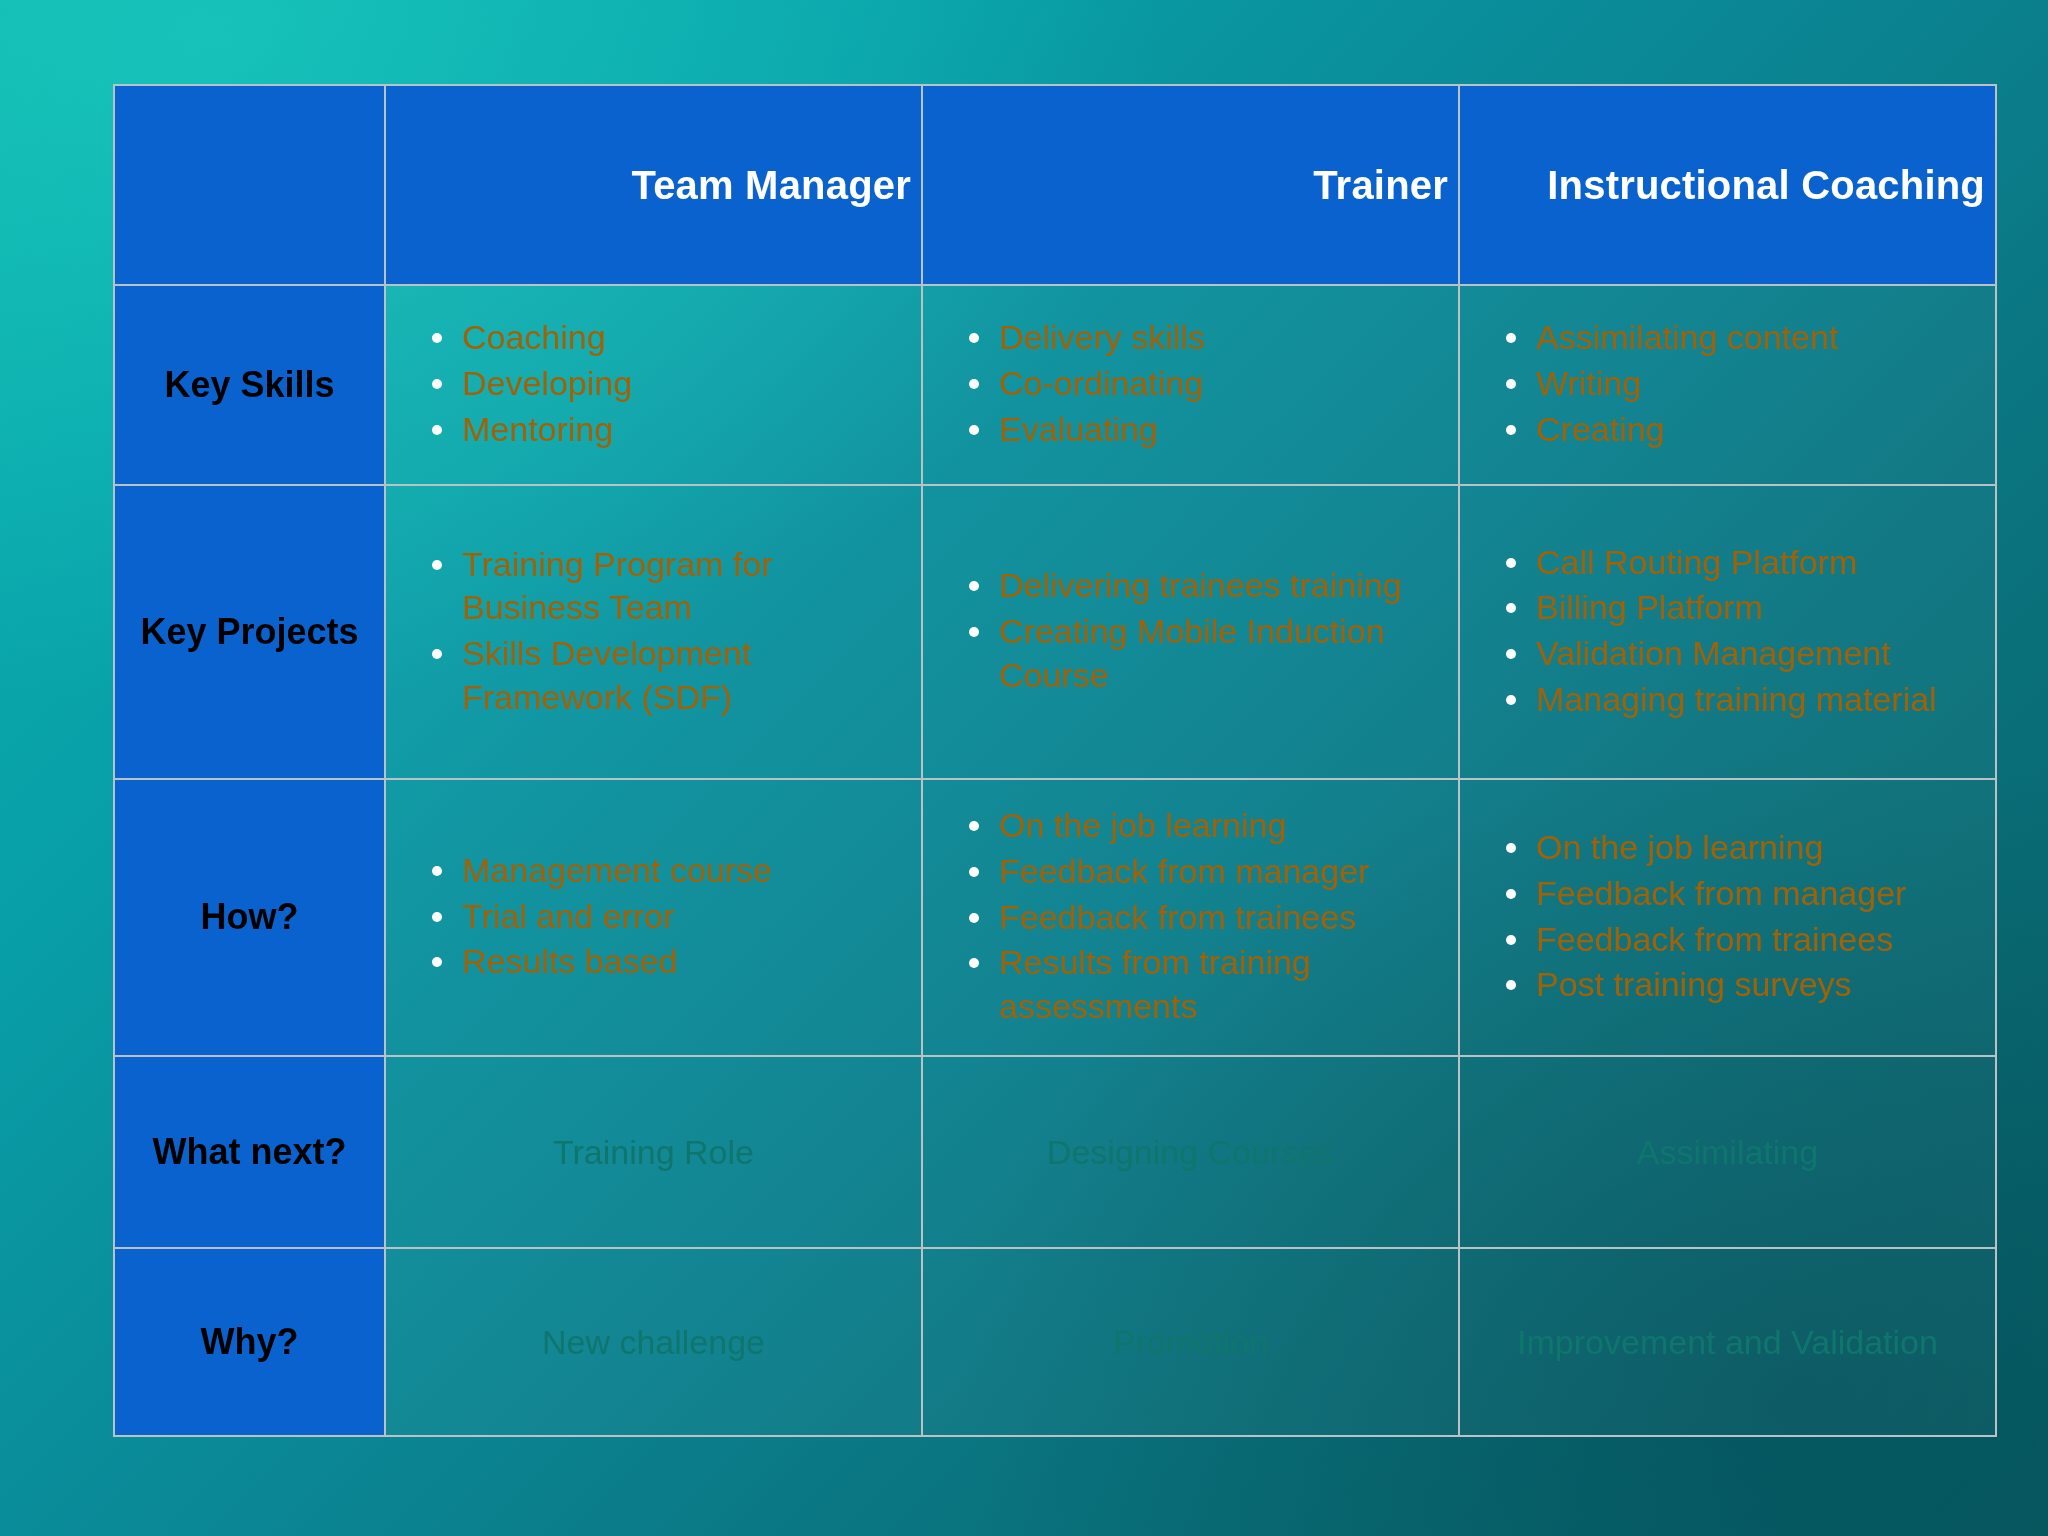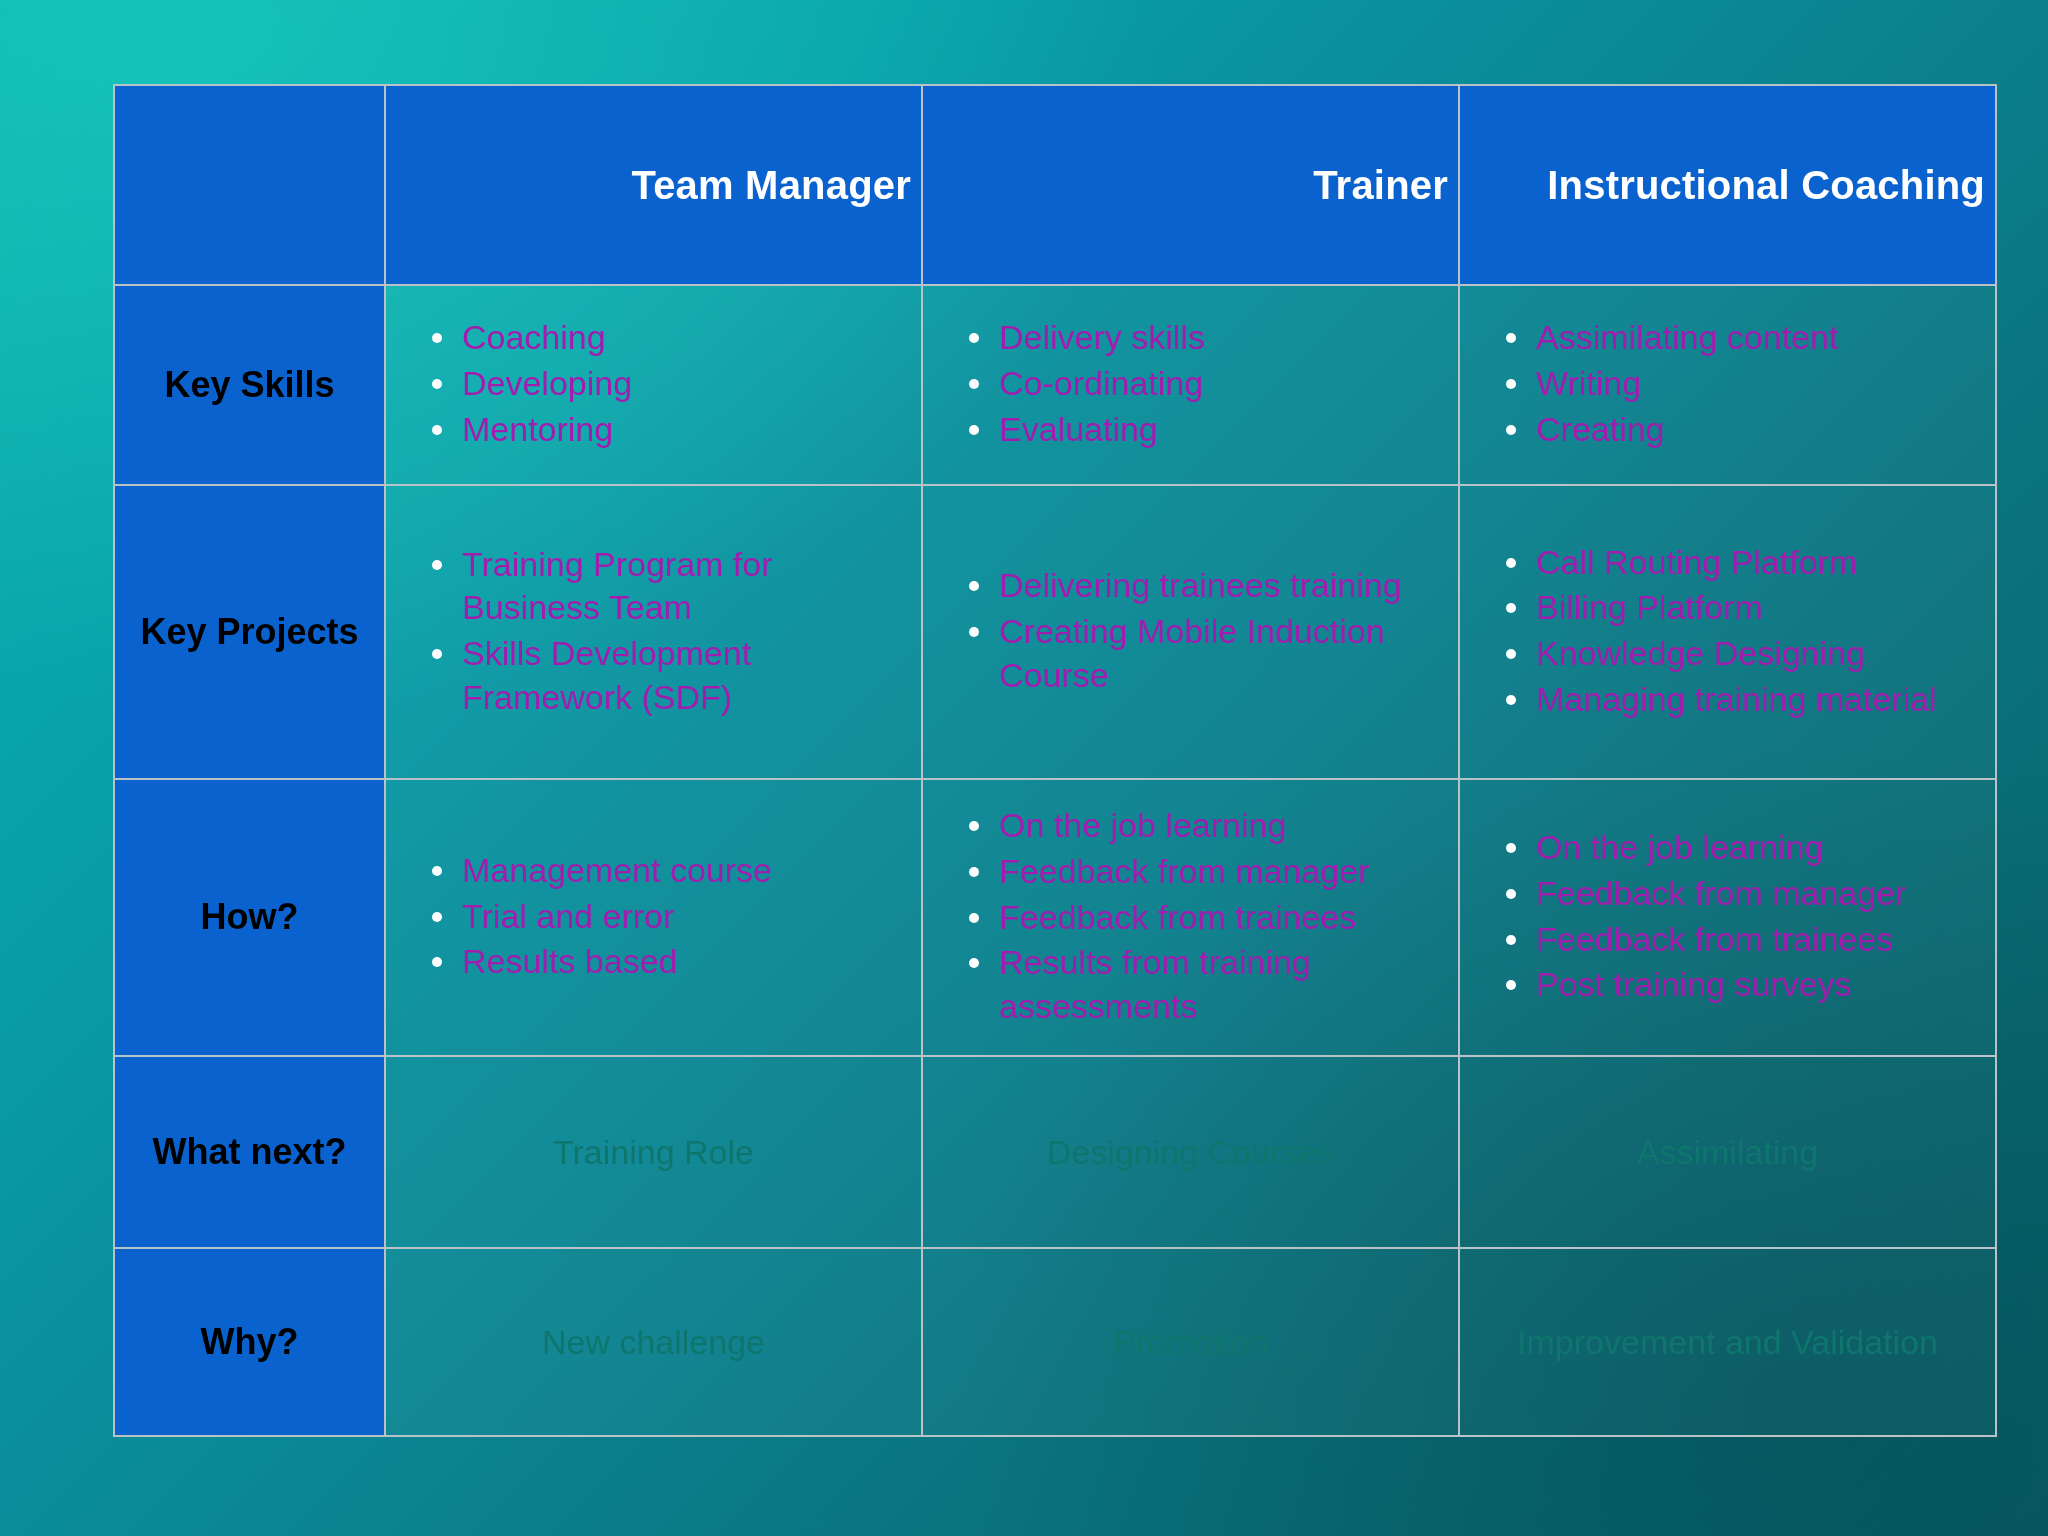--- a/index.html
+++ b/index.html
@@ -104,21 +104,21 @@
 
   ul.bullets {
     margin: 0;
     padding: 0 14px 0 46px;
     list-style: none;
   }
   ul.bullets li {
     position: relative;
     font-size: 34px;
     line-height: 1.285;
-    color: #a21caf;
+    color: #a16207;
     margin: 0 0 2px 0;
     padding-left: 30px;
     font-weight: 400;
   }
   ul.bullets li::before {
     content: "";
     position: absolute;
     left: 0;
     top: 17px;
     width: 10px;
@@ -210,21 +210,21 @@
           <td class="content">
             <ul class="bullets">
               <li>Delivering trainees training</li>
               <li>Creating Mobile Induction Course</li>
             </ul>
           </td>
           <td class="content">
             <ul class="bullets">
               <li>Call Routing Platform</li>
               <li>Billing Platform</li>
-              <li>Knowledge Designing</li>
+              <li>Validation Management</li>
               <li>Managing training material</li>
             </ul>
           </td>
         </tr>
 
         <tr class="r-how">
           <td class="row-label">How?</td>
           <td class="content">
             <ul class="bullets">
               <li>Management course</li>

